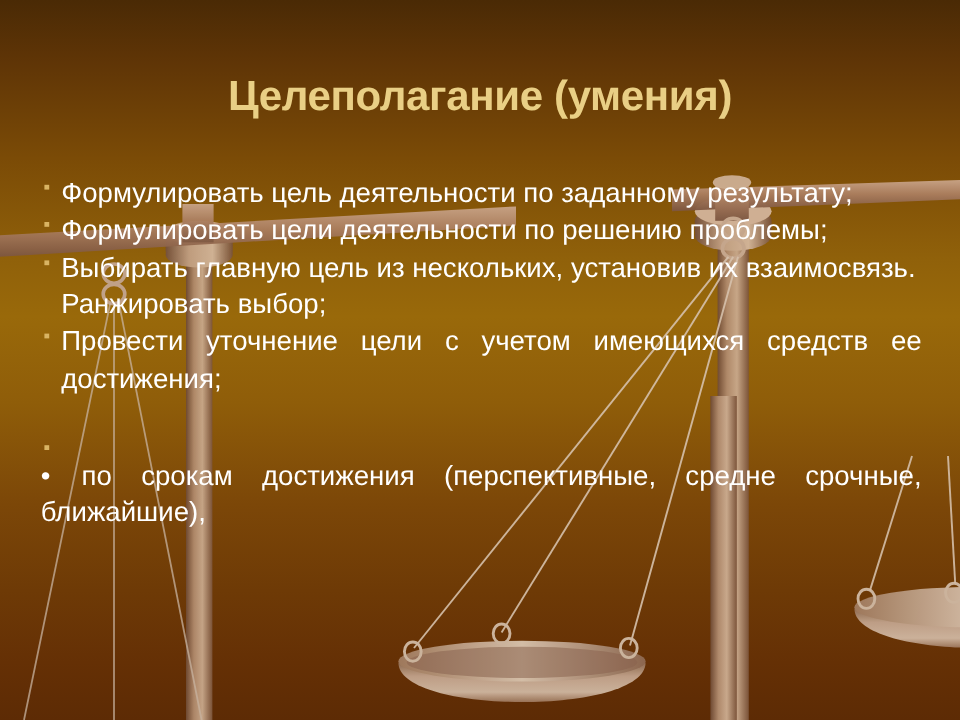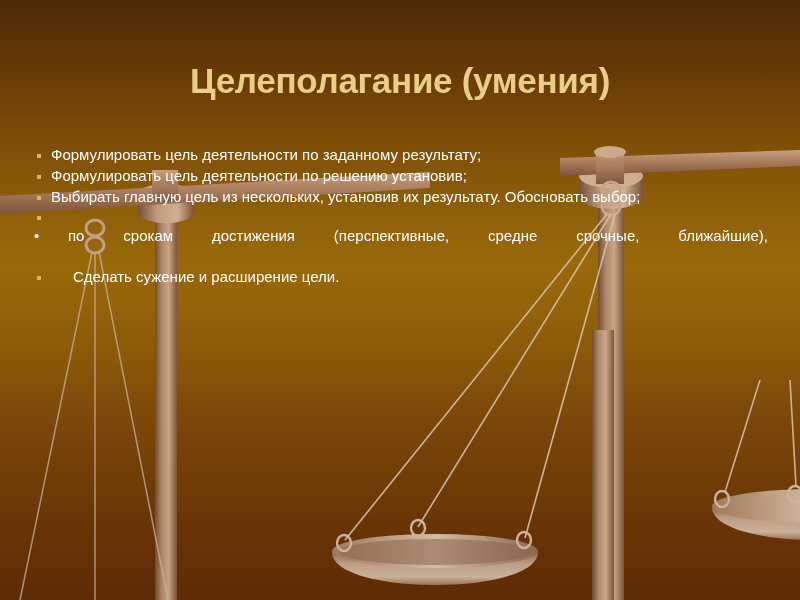--- a/index.html
+++ b/index.html
@@ -51,21 +51,21 @@
     color: #e9cf85;
     letter-spacing: -0.3px;
     line-height: 1.1;
   }
   .body-block {
     position: absolute;
     top: 145px;
     left: 34px;
     width: 734px;
     color: #ffffff;
-    font-size: 15px;
+    font-size: 23px;
     line-height: 1.32;
   }
   .li {
     position: relative;
     padding-left: 17px;
     margin-bottom: 1px;
   }
   .li.just { text-align: justify; }
   .li.just::after { content: ""; display: inline-block; width: 100%; }
   .sq-bullet {
@@ -212,39 +212,39 @@
 
     <div class="body-block">
 
       <div class="li">
         <span class="sq-bullet"></span>
         <span>Формулировать цель деятельности по заданному результату;</span>
       </div>
 
       <div class="li">
         <span class="sq-bullet"></span>
-        <span>Формулировать цель деятельности по решению установив;</span>
-      </div>
-
-      <div class="li">
-        <span class="sq-bullet"></span>
-        <span>Выбирать главную цель из нескольких, установив их результату. Обосновать выбор;</span>
-      </div>
-
+        <span>Формулировать цели деятельности по решению проблемы;</span>
+      </div>
+
+      <div class="li">
+        <span class="sq-bullet"></span>
+        <span>Выбирать главную цель из нескольких, установив их взаимосвязь. Ранжировать выбор;</span>
+      </div>
+
+      <div class="li just">
+        <span class="sq-bullet"></span>
+        <span>Провести уточнение цели с учетом имеющихся средств ее достижения;</span>
+      </div>
 
       <div class="li">
         <span class="sq-bullet"></span>
       </div>
 
       <div class="sub sub-wrap">
         <span class="dot">•</span><span>по срокам достижения (перспективные, средне срочные, ближайшие),</span>
       </div>
 
 
 
-      <div class="li last">
-        <span class="sq-bullet"></span>
-        <span class="gap"></span><span>Сделать сужение и расширение цели.</span>
-      </div>
 
     </div>
   </div>
 </div>
 
 </body></html>

